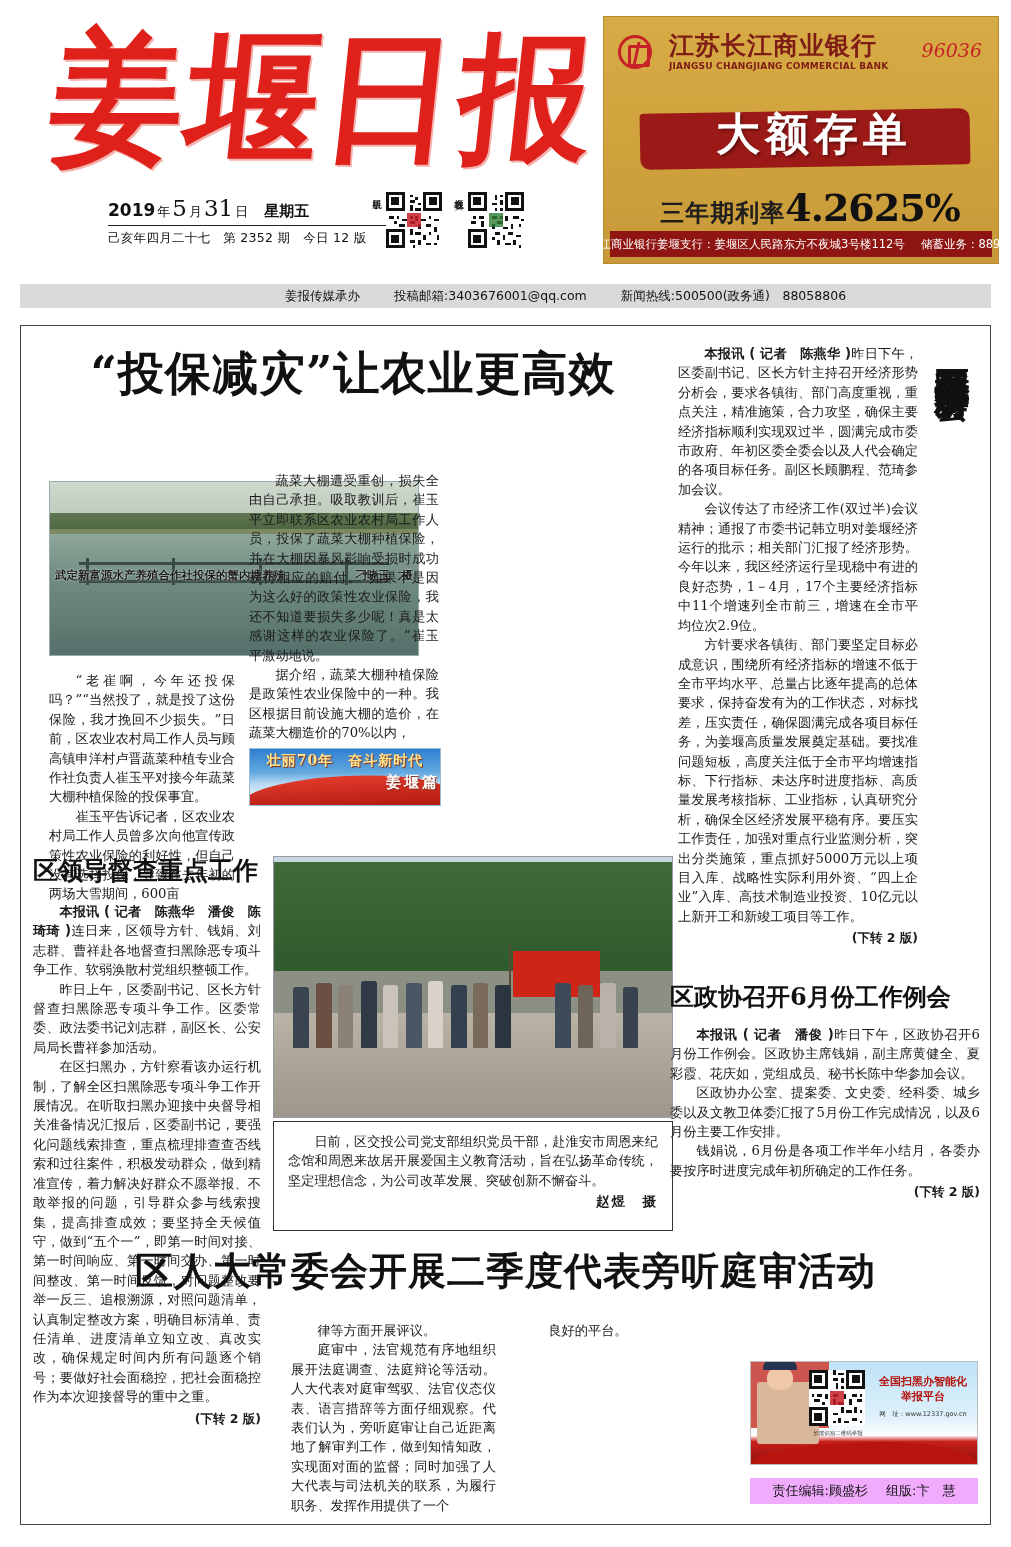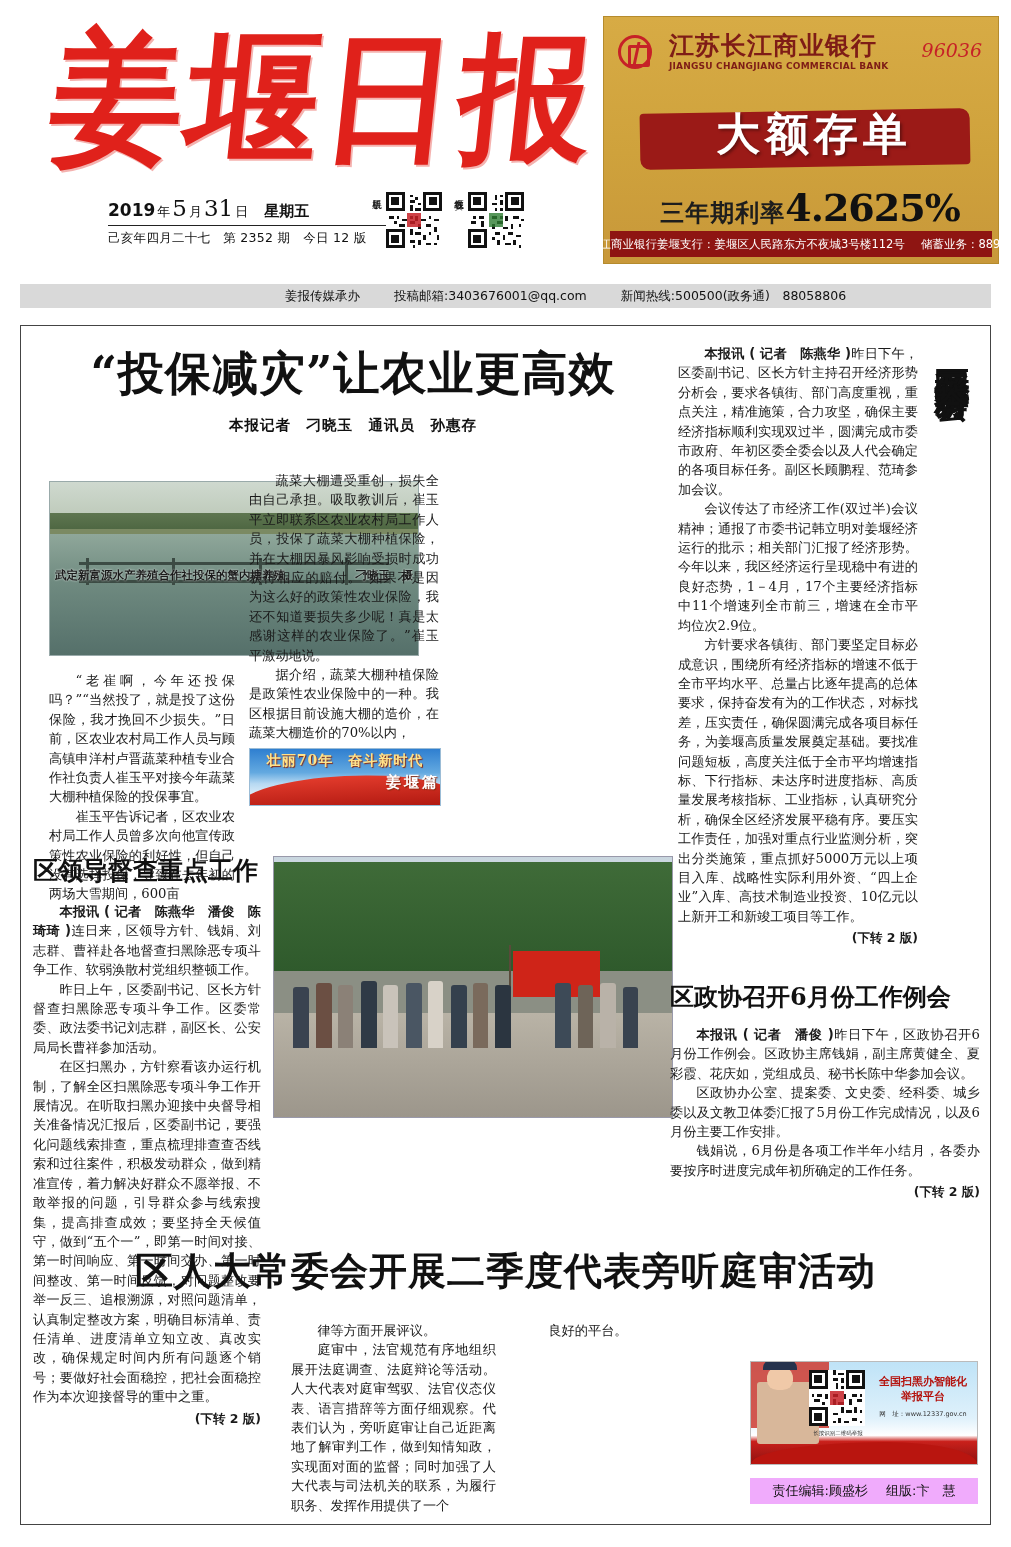--- a/index.html
+++ b/index.html
@@ -347,21 +347,20 @@
   <div class="info-strip">
     <span>姜报传媒承办</span>
     <span>投稿邮箱:3403676001@qq.com</span>
     <span>新闻热线:500500(政务通)　88058806</span>
   </div>
 
   <div class="frame">
 
     <div class="a1">
       <div class="a1-title hl-main">“投保减灾”让农业更高效</div>
-      <div class="a1-byline">本报记者　刁晓玉　通讯员　孙惠存</div>
     </div>
 
     <div class="photo1">
       <div class="photo1-sky"></div>
       <div class="photo1-trees"></div>
       <div class="photo1-bank"></div>
       <div class="photo1-water"></div>
       <div class="photo1-frames">
         <i style="left:0;top:10%;width:100%;height:3px;"></i>
         <i style="left:0;top:58%;width:100%;height:3px;"></i>
@@ -429,20 +428,24 @@
         <i style="left:32%;top:20%;width:16px;height:60%;background:#4a5663;"></i>
         <i style="left:38%;top:18%;width:15px;height:62%;background:#d8d2c8;"></i>
         <i style="left:44%;top:22%;width:16px;height:58%;background:#34404d;"></i>
         <i style="left:50%;top:20%;width:15px;height:60%;background:#7a6a5c;"></i>
         <i style="left:56%;top:22%;width:16px;height:58%;background:#2b3540;"></i>
         <i style="left:72%;top:20%;width:16px;height:60%;background:#3d4a57;"></i>
         <i style="left:78%;top:22%;width:15px;height:58%;background:#6e6458;"></i>
         <i style="left:84%;top:20%;width:16px;height:60%;background:#b9b2a8;"></i>
         <i style="left:90%;top:24%;width:15px;height:56%;background:#39434f;"></i>
       </div>
+    </div>
+    <div class="photo2-cap txt">
+      <p>日前，区交投公司党支部组织党员干部，赴淮安市周恩来纪念馆和周恩来故居开展爱国主义教育活动，旨在弘扬革命传统，坚定理想信念，为公司改革发展、突破创新不懈奋斗。</p>
+      <span class="credit">赵煜　摄</span>
     </div>
 
     <div class="a4">
       <div class="a4-title">区政协召开6月份工作例会</div>
       <div class="a4-body txt">
         <p><span class="lead">本报讯 ( 记者　潘俊 )</span><span>昨日下午，区政协召开6月份工作例会。区政协主席钱娟，副主席黄健全、夏彩霞、花庆如，党组成员、秘书长陈中华参加会议。</span></p>
         <p>区政协办公室、提案委、文史委、经科委、城乡委以及文教卫体委汇报了5月份工作完成情况，以及6月份主要工作安排。</p>
         <p>钱娟说，6月份是各项工作半年小结月，各委办要按序时进度完成年初所确定的工作任务。</p>
         <div class="jump-line">(下转 2 版)</div>
       </div>

